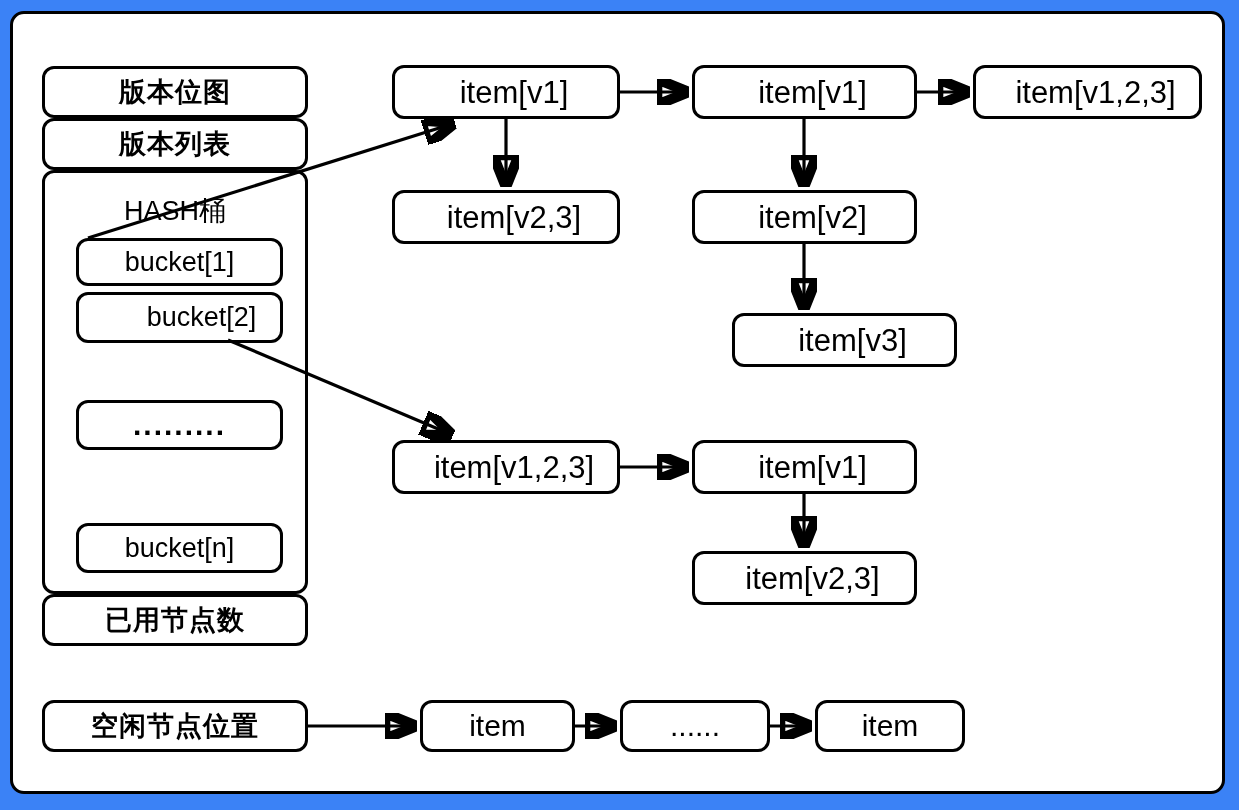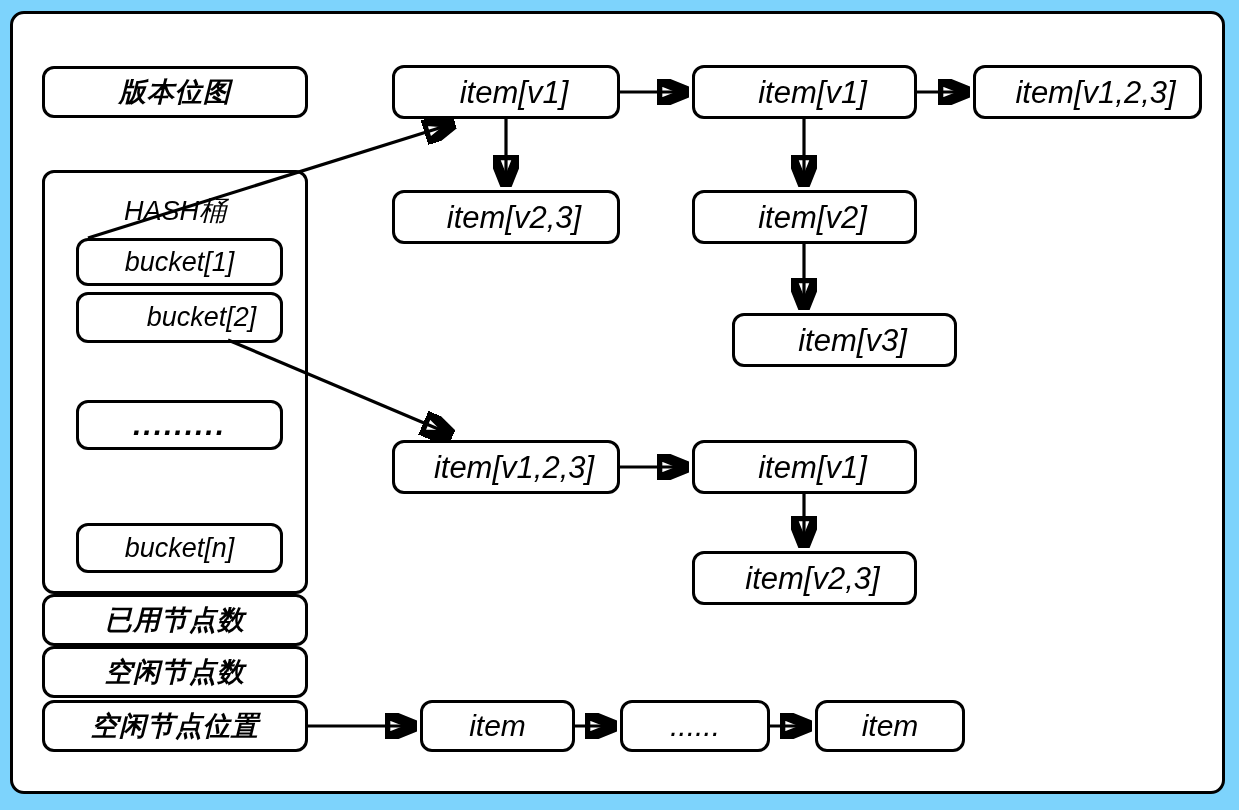--- a/index.html
+++ b/index.html
@@ -7,23 +7,22 @@
     padding: 0;
     background: #ffffff;
   }
   body {
     font-family: "Liberation Sans", "DejaVu Sans", sans-serif;
   }
   #canvas {
     position: relative;
     width: 1239px;
     height: 810px;
-    background: #7dd3fc;
+    background: #3b82f6;
     overflow: hidden;
-    font-style: italic;
   }
   .outer-frame {
     position: absolute;
     left: 10px;
     top: 11px;
     width: 1215px;
     height: 783px;
     border: 3px solid #000000;
     border-radius: 14px;
     box-sizing: border-box;
@@ -99,20 +98,23 @@
 <body>
 
 <div id="canvas">
 
   <div class="outer-frame"></div>
 
   <div class="box sidebar-row" style="left:42px; top:66px; width:266px; height:52px;">
     <span>版本位图</span>
   </div>
 
+  <div class="box sidebar-row" style="left:42px; top:118px; width:266px; height:52px;">
+    <span>版本列表</span>
+  </div>
 
   <div class="hash-container" style="left:42px; top:170px; width:266px; height:424px;">
     <div class="hash-title" style="top:20px;">HASH桶</div>
   </div>
 
   <div class="box bucket" style="left:76px; top:238px; width:207px; height:48px;">
     <span>bucket[1]</span>
   </div>
 
   <div class="box bucket" style="left:76px; top:292px; width:207px; height:51px;padding-left:44px;">
@@ -124,23 +126,20 @@
   </div>
 
   <div class="box bucket" style="left:76px; top:523px; width:207px; height:50px;">
     <span>bucket[n]</span>
   </div>
 
   <div class="box sidebar-row" style="left:42px; top:594px; width:266px; height:52px;text-align:center;">
     <span>已用节点数</span>
   </div>
 
-  <div class="box sidebar-row" style="left:42px; top:646px; width:266px; height:52px;">
-    <span>空闲节点数</span>
-  </div>
 
   <div class="box sidebar-row" style="left:42px; top:700px; width:266px; height:52px;">
     <span>空闲节点位置</span>
   </div>
 
   <div class="box item" style="left:392px; top:65px; width:228px; height:54px;">
     <span>item[v1]</span>
   </div>
 
   <div class="box item" style="left:692px; top:65px; width:225px; height:54px;">

